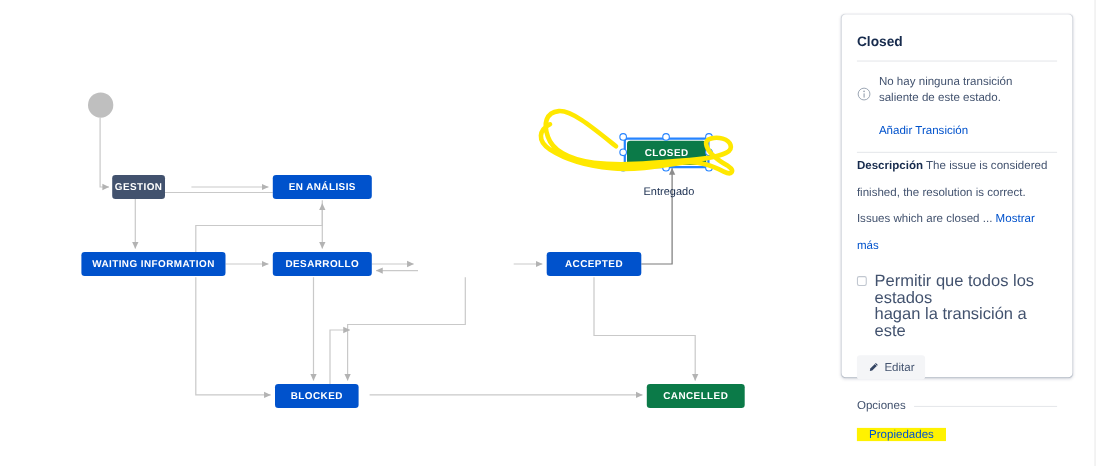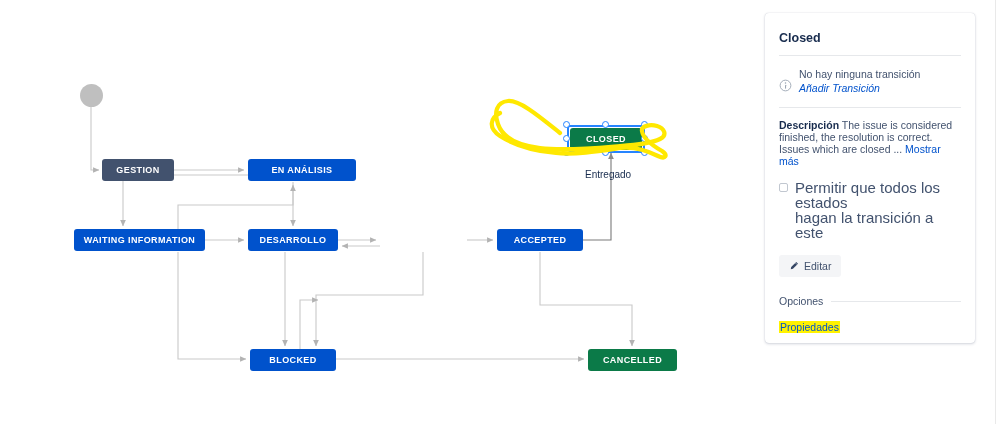--- a/index.html
+++ b/index.html
@@ -80,25 +80,25 @@
     color:#172B4D;
     font-weight:bold;
     padding-top:18px;
   }
   .p-rule { height:1px; background:#E6E8EB; margin:10px 0 0 0; }
 
   .info-row { display:flex; gap:7px; margin-top:11px; align-items:flex-start; }
   .info-icon { width:13px; height:13px; flex:0 0 13px; margin-top:12px; }
   .info-text { font-size:10.5px; color:#42526E; line-height:15px; }
   .link { color:#0052CC; font-size:10.5px; cursor:pointer; }
-  .link.block { display:block; margin-top:0;font-style:italic; }
+  .link.block { display:block; margin-top:16px; }
 
   .p-rule2 { height:1px; background:#E6E8EB; margin:13px 0 0 0; }
 
-  .desc { font-size:10.5px; color:#42526E; line-height:12px; margin-top:11px; }
+  .desc { font-size:10.5px; color:#42526E; line-height:24px; }
   .desc b { color:#172B4D; }
 
   .cb-row { display:flex; gap:7px; margin-top:13px; align-items:flex-start; }
   .cb {
     width:9px; height:9px; flex:0 0 9px; margin-top:3px;
     border:1.4px solid #C1C7D0; border-radius:2px; background:#fff;
     box-sizing:border-box;
   }
   .cb-label { font-size:15px; color:#42526E; line-height:15px; }
 
@@ -117,21 +117,21 @@
   }
   .pencil { width:10px; height:10px; flex:0 0 10px; }
 
   .opt-row { display:flex; align-items:center; gap:8px; margin-top:18px; }
   .opt-label { font-size:10.5px; color:#42526E; white-space:nowrap; }
   .opt-line { flex:1; height:1px; background:#E6E8EB; }
 
   .hl {
     display:inline-block;
     background:#FFF200;
-    padding:0 1px;
+    padding:0 11px;
   }
   .prop-wrap { margin-top:10px; }
 
   #vline { position:absolute; left:995px; top:0; width:1px; height:424px; background:#E9E9E9; }
 </style>
 </head>
 <body>
 
 <div id="root">
 
@@ -179,32 +179,32 @@
       </g>
 
       <g fill="none" stroke="#7A7A7A" stroke-width="1.1" marker-end="url(#ahd)">
         <path d="M583,240 L611,240 L611,153"></path>
       </g>
     </svg>
 
     <div id="nodes">
       <div class="start-dot" style="left:80px; top:84px;"></div>
 
-      <div class="node dark" style="left:102px; top:159px; width:72px;">GESTION</div>
-
-      <div class="node blue" style="left:248px; top:159px; width:108px;">EN ANÁLISIS</div>
+      <div class="node dark" style="left:102px; top:159px; width:48px;">GESTION</div>
+
+      <div class="node blue" style="left:248px; top:159px; width:90px;">EN ANÁLISIS</div>
 
       <div class="node blue" style="left:74px; top:229px; width:131px;">WAITING INFORMATION</div>
 
       <div class="node blue" style="left:248px; top:229px; width:90px;">DESARROLLO</div>
 
 
       <div class="node blue" style="left:497px; top:229px; width:86px;">ACCEPTED</div>
 
-      <div class="node blue" style="left:250px; top:349px; width:86px;">BLOCKED</div>
+      <div class="node blue" style="left:250px; top:349px; width:76px;">BLOCKED</div>
 
       <div class="node green" style="left:588px; top:349px; width:89px;">CANCELLED</div>
 
       <div class="edge-label" style="left:585px; top:169px;">Entregado</div>
 
       <div class="sel-wrap" style="left:570px; top:128px; width:72px; height:22px;">
         <div class="node green" style="left:0; top:0; width:72px;">CLOSED</div>
         <div class="sel-box" style="left:-3px; top:-3px; width:78px; height:28px;"></div>
         <div class="handle" style="left:-7px;  top:-7px;"></div>
         <div class="handle" style="left:32px;  top:-7px;"></div>
@@ -234,20 +234,21 @@
     <div class="p-rule"></div>
 
     <div class="info-row">
       <svg class="info-icon" viewBox="0 0 16 16">
         <circle cx="8" cy="8" r="6.6" fill="none" stroke="#9AA4B2" stroke-width="1.1"></circle>
         <circle cx="8" cy="5" r="0.95" fill="#9AA4B2"></circle>
         <rect x="7.4" y="7" width="1.3" height="5" rx="0.6" fill="#9AA4B2"></rect>
       </svg>
       <div>
         <div class="info-text">No hay ninguna transición</div>
+        <div class="info-text">saliente de este estado.</div>
         <span class="link block">Añadir Transición</span>
       </div>
     </div>
 
     <div class="p-rule2"></div>
 
     <div class="desc">
       <b>Descripción</b>
       <span>The issue is considered finished, the resolution is correct. Issues which are closed</span>
       <span>...</span>

